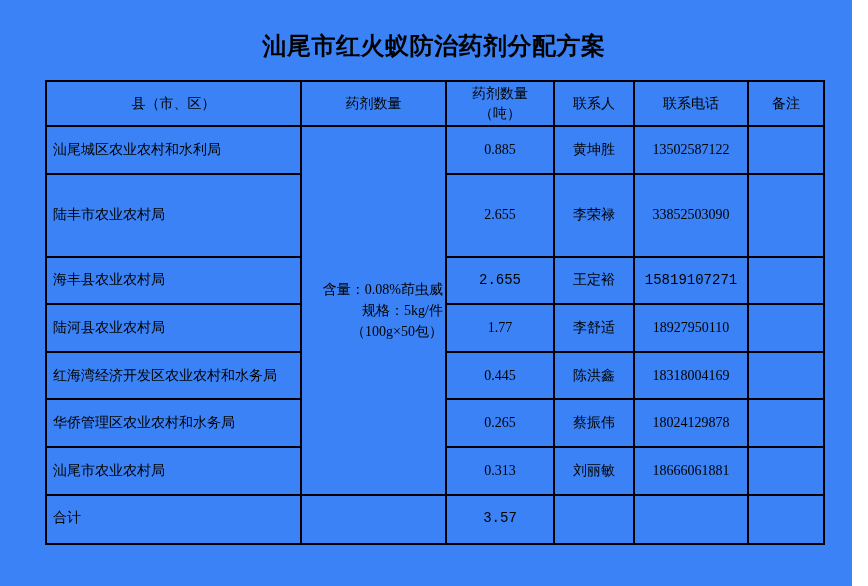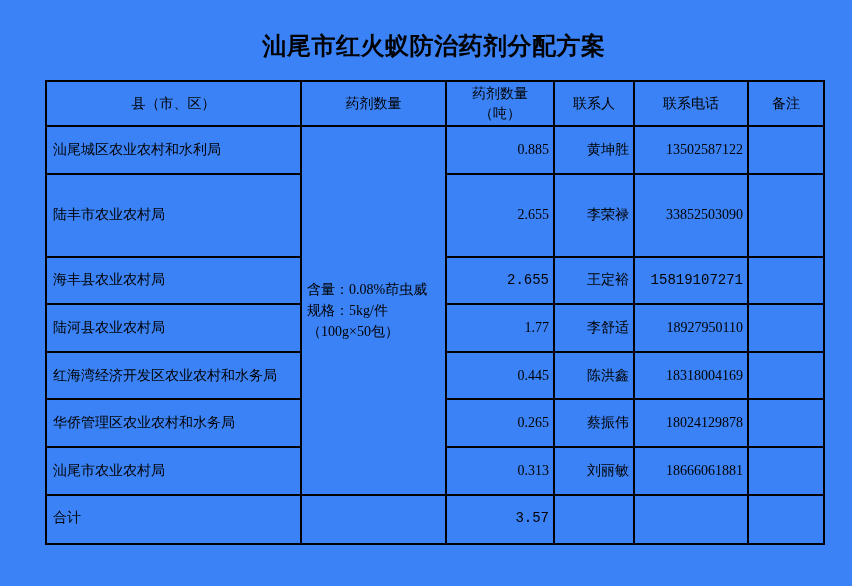--- a/index.html
+++ b/index.html
@@ -48,24 +48,24 @@
   }
   .alloc-table th {
     text-align: center;
     padding: 0 2px;
   }
   .alloc-table td.region {
     text-align: left;
     padding-left: 6px;
   }
   .alloc-table td.ctr {
-    text-align: right;
+    text-align: center;
   }
   .alloc-table td.spec {
-    text-align: left;
+    text-align: right;
     padding-left: 5px;
     padding-right: 2px;
     line-height: 21px;
     border-radius: 12px;
   }
   tr.row-header { height: 45px; padding-left: 33px; }
   tr.row-1 { height: 43px; }
   tr.row-2 { height: 83px; }
   tr.row-3 { height: 47px; font-family: Liberation Mono, monospace; }
   tr.row-4 { height: 47px; }

